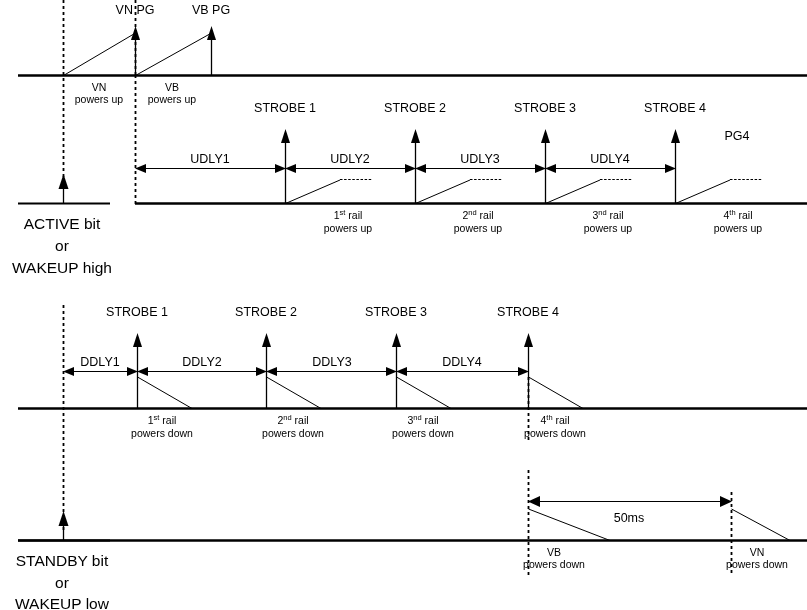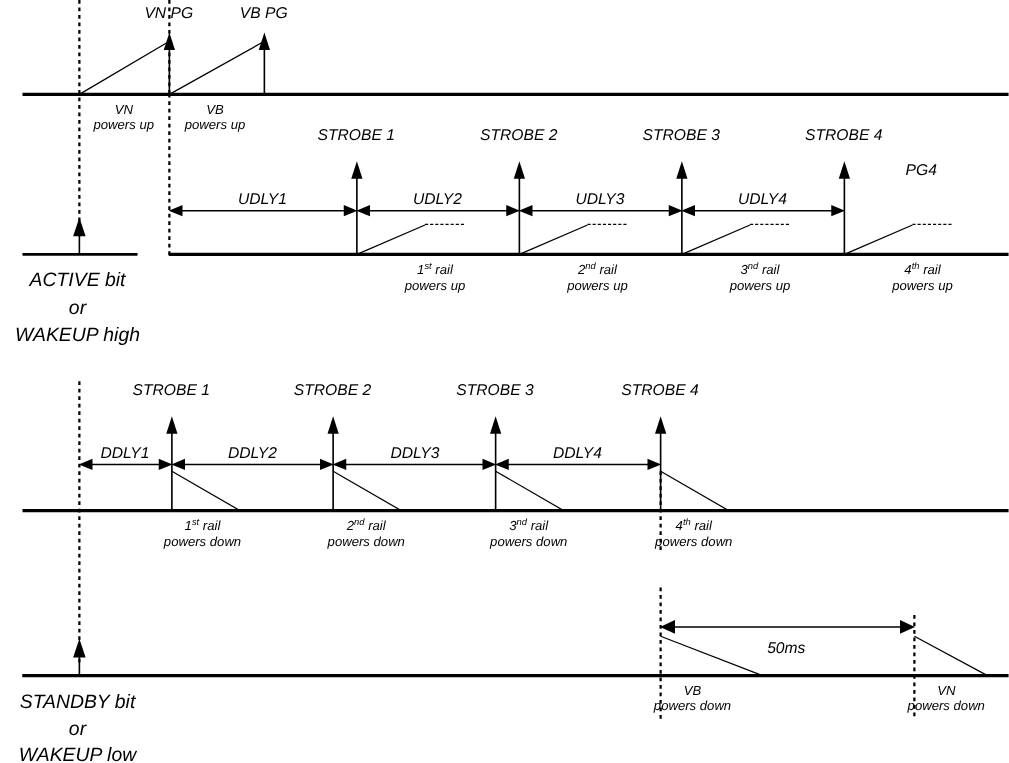--- a/index.html
+++ b/index.html
@@ -1,17 +1,17 @@
 <!DOCTYPE html>
 <html><head>
 <meta charset="utf-8">
 <style>
   html,body{margin:0;padding:0;background:#ffffff;}
   body{width:807px;height:610px;font-family:"Liberation Sans",sans-serif;color:#000;}
-  #diagram-root{position:relative;width:807px;height:610px;overflow:hidden;font-style:italic;}
+  #diagram-root{position:relative;width:807px;height:610px;overflow:hidden;}
   svg{display:block;}
   text{font-family:"Liberation Sans",sans-serif;fill:#000;}
   .t-lbl{font-size:12.5px;text-anchor:middle;}
   .t-small{font-size:10.5px;text-anchor:middle;}
   .t-big{font-size:15.5px;text-anchor:middle;}
   .t-sup{font-size:7.5px;}
   .ln-axis{stroke:#000;stroke-width:2.6;}
   .ln-dash{stroke:#000;stroke-width:1.8;stroke-dasharray:3,3;}
   .ln-arrow{stroke:#000;stroke-width:1.2;}
   .ln-strobe{stroke:#000;stroke-width:1.3;}

